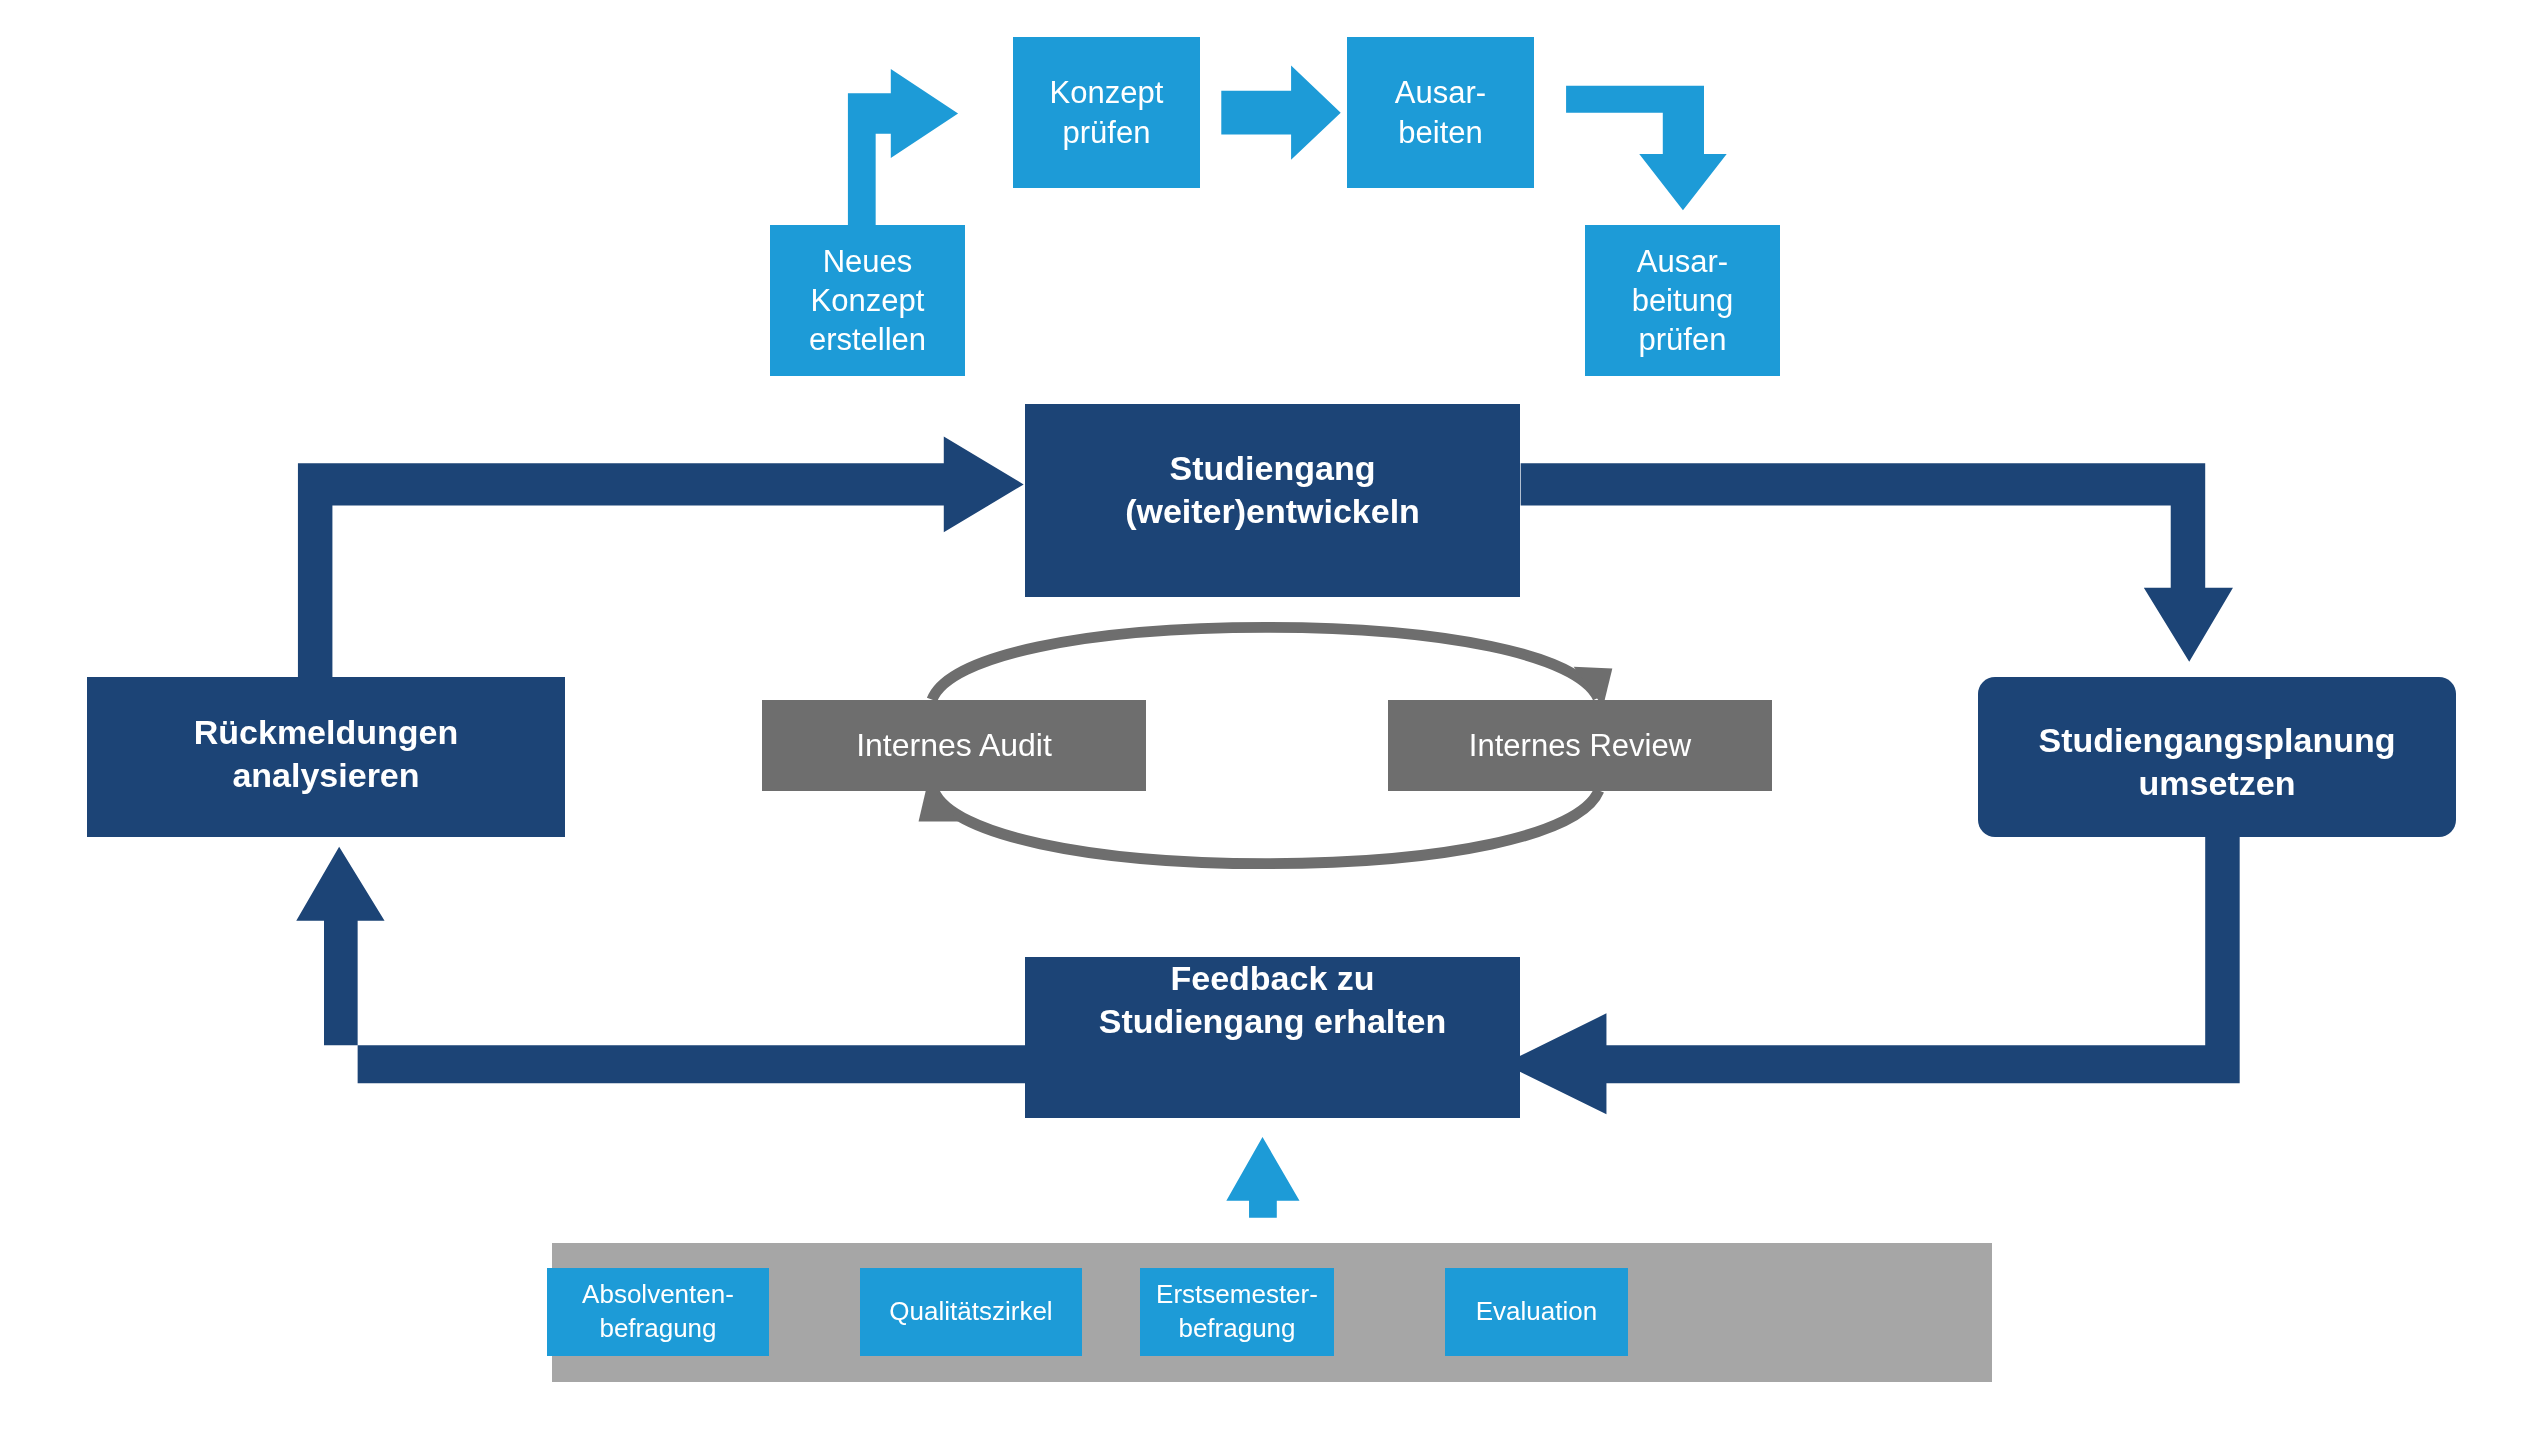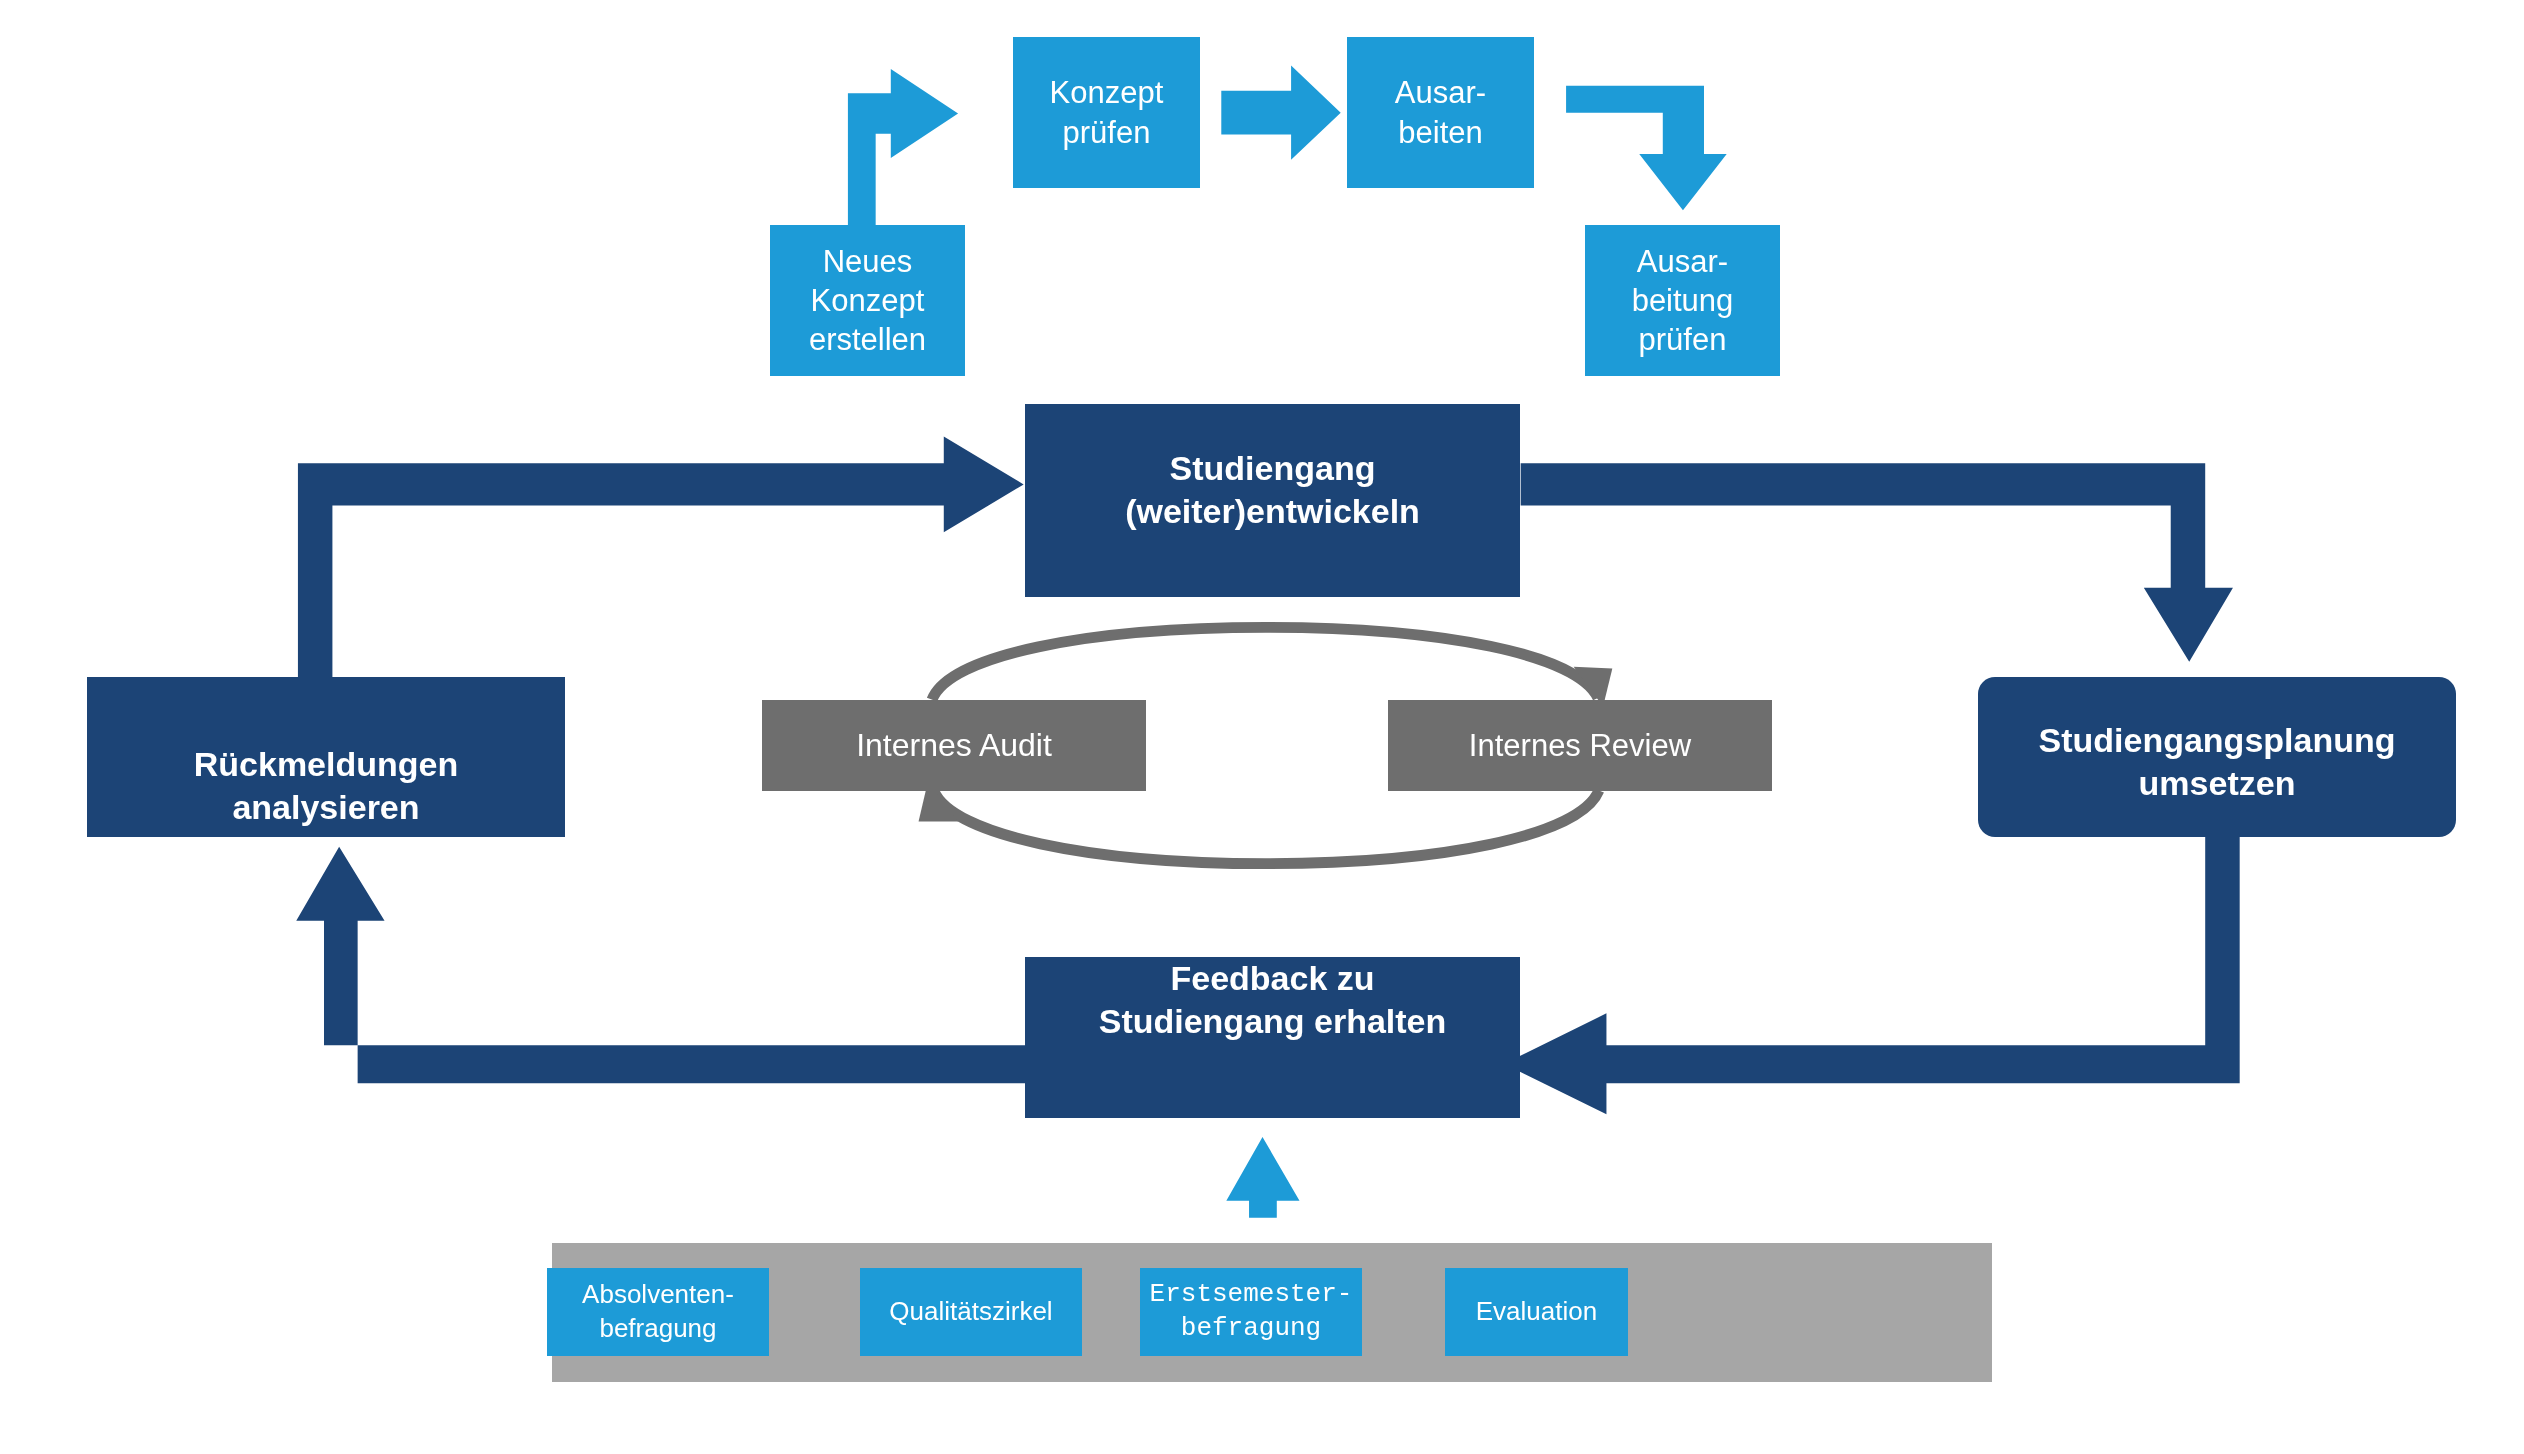--- a/index.html
+++ b/index.html
@@ -68,21 +68,21 @@
     left: 1025px; top: 404px; width: 495px; height: 193px;
     font-size: 34px;
     align-items: flex-start;
     padding-top: 43px;
     font-weight: bold;
   }
   .n-rueckmeldungen {
     left: 87px; top: 677px; width: 478px; height: 160px;
     font-size: 34px;
     align-items: flex-start;
-    padding-top: 66px;
+    padding-top: 34px;
     font-weight: bold;
   }
   .n-studiengangsplanung {
     left: 1978px; top: 677px; width: 478px; height: 160px;
     font-size: 34px;
     align-items: flex-start;
     padding-top: 42px;
     font-weight: bold;
     border-radius: 17px;
   }
@@ -117,21 +117,21 @@
     background: #1D9BD7;
     font-size: 26px;
     line-height: 1.3;
     box-sizing: border-box;
     white-space: pre-line;
     top: 1268px;
     height: 88px;
   }
   .chip-absolventen   { left: 547px;  width: 222px; }
   .chip-qualitaet     { left: 860px; width: 222px; }
-  .chip-erstsemester  { left: 1140px; width: 222px; font-family: Liberation Mono, monospace; }
+  .chip-erstsemester  { left: 1140px; width: 194px; }
   .chip-evaluation    { left: 1445px; width: 183px; }
   .chip-fachbeirat    { left: 1744px; width: 183px; }
 </style>
 </head>
 <body>
 
 <div id="stage">
 
   <svg id="wires" viewBox="0 0 3002 1729" width="2525" height="1454" xmlns="http://www.w3.org/2000/svg">
 

